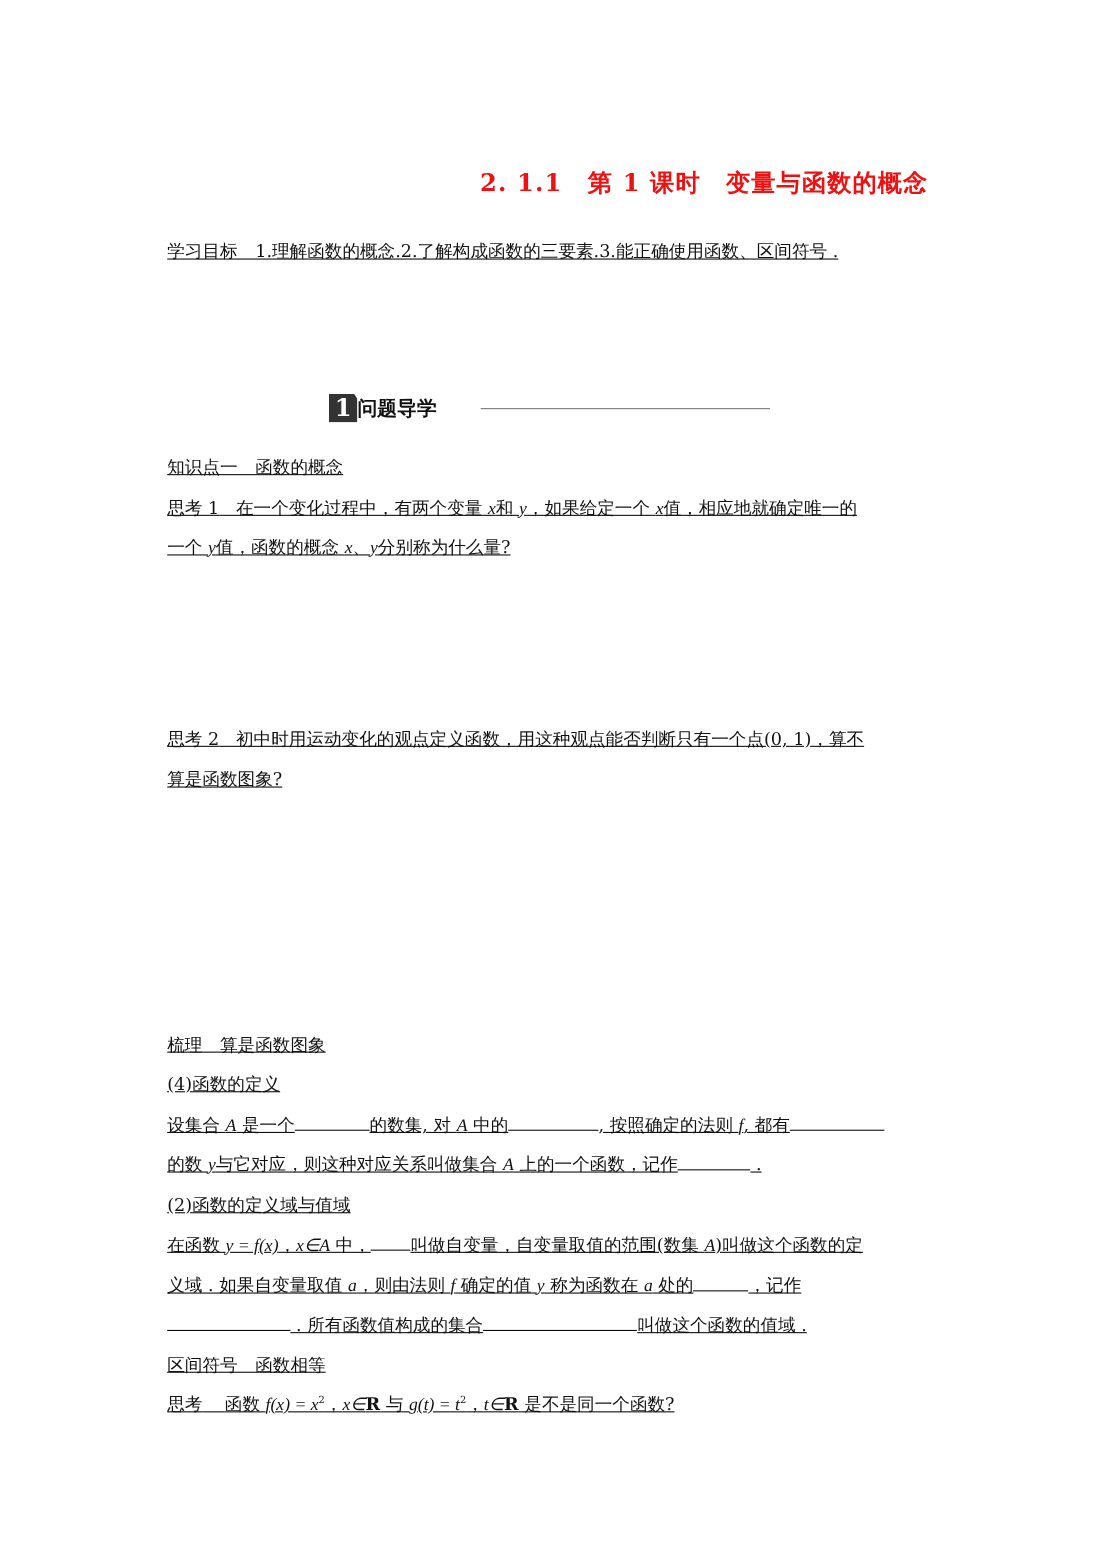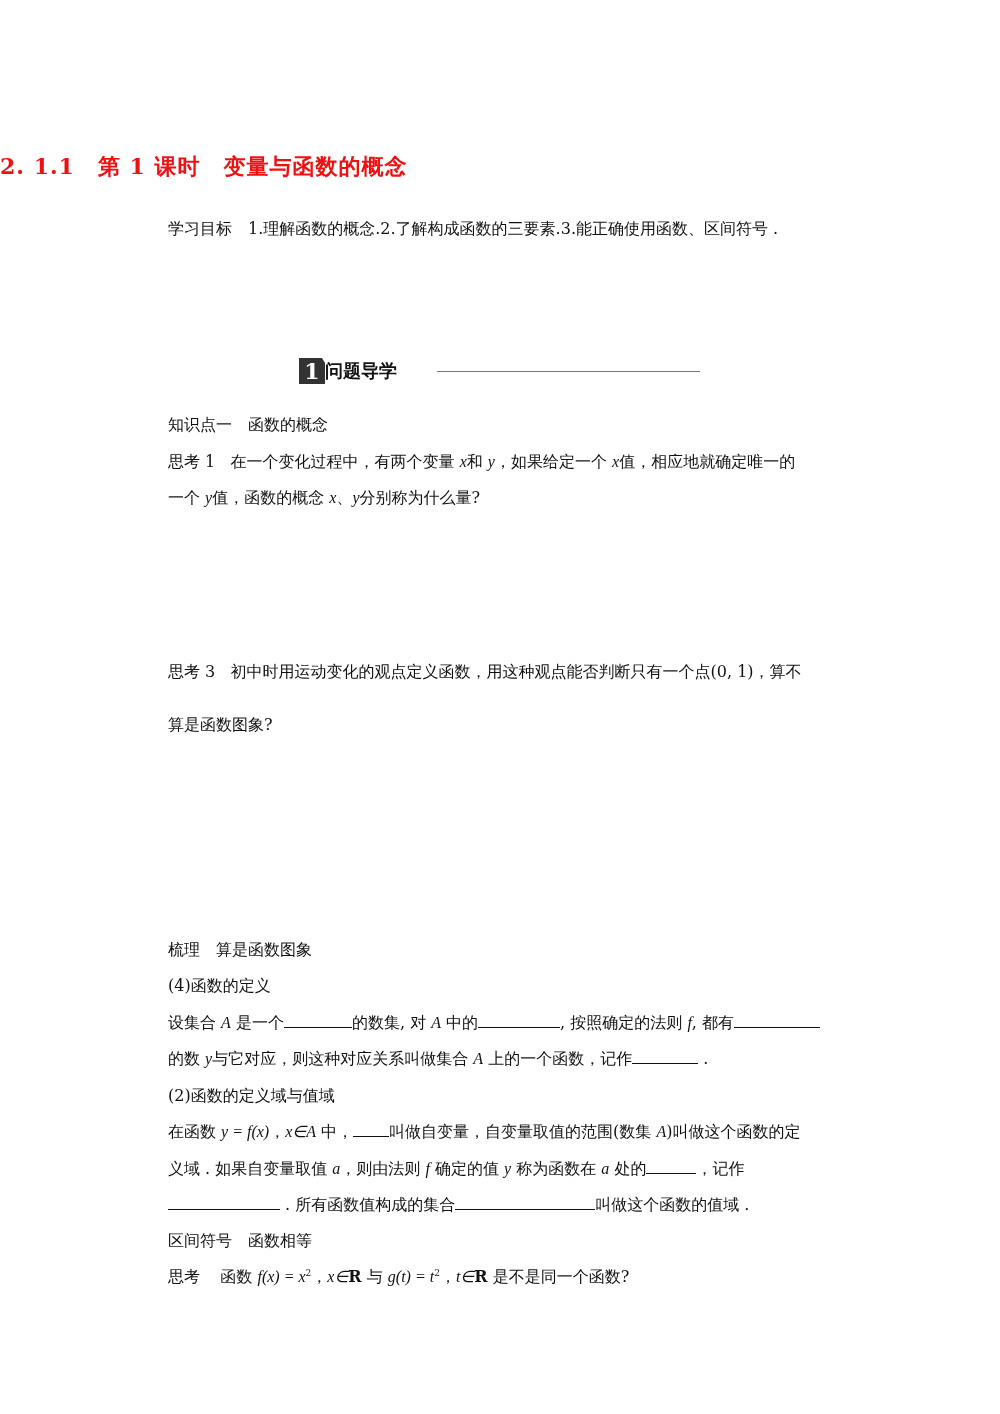--- a/index.html
+++ b/index.html
@@ -1,19 +1,19 @@
 <!DOCTYPE html>
 <html><head>
 <meta charset="utf-8">
 <style>
   html, body { margin: 0; padding: 0; background: #ffffff; }
   body { width: 1000px; height: 1414px; position: relative; font-family: "DejaVu Serif", serif; color: #111; overflow: hidden; }
   .abs { position: absolute; white-space: nowrap; }
-  .title { left: 0; width: 844px; top: 152px; text-align: left; color: #ee1111; font-size: 22px; font-weight: bold; letter-spacing: 1px; }
-  .p { font-size: 16px; left: 168px; }
+  .title { left: 0; width: 844px; top: 152px; text-align: right; color: #ee1111; font-size: 22px; font-weight: bold; letter-spacing: 1px; }
+  .p { font-size: 16px; left: 152px; text-decoration: underline; }
   .it { font-style: italic; font-family: "Liberation Serif", serif; }
   .blank { display: inline-block; border-bottom: 1px solid #111; height: 14px; vertical-align: baseline; }
   .sec-head { left: 299px; top: 358px; display: flex; align-items: center; }
   .sec-num { width: 26px; height: 26px; background: #333; color: #fff; font-family: "DejaVu Serif", serif; font-weight: bold; font-size: 22px; text-align: center; line-height: 26px; clip-path: polygon(0 0, 88% 0, 100% 18%, 100% 100%, 0 100%); }
   .sec-title { font-family: "DejaVu Sans", sans-serif; font-weight: bold; font-size: 18px; }
   .sec-line { position: absolute; left: 437px; top: 371px; width: 263px; height: 1px; background: #777; }
   sup { font-size: 9px; }
 </style>
 </head>
 <body>
@@ -32,24 +32,24 @@
 
 <div class="abs p" style="top:452px;text-align:center;">
   <span>思考 1</span>&nbsp;&nbsp;
   <span>在一个变化过程中，有两个变量 </span><span class="it">x</span><span>和 </span><span class="it">y</span><span>，如果给定一个 </span><span class="it">x</span><span>值，相应地就确定唯一的</span>
 </div>
 <div class="abs p" style="top:488px;">
   <span>一个 </span><span class="it">y</span><span>值，函数的概念 </span><span class="it">x</span><span>、</span><span class="it">y</span><span>分别称为什么量?</span>
 </div>
 
 <div class="abs p" style="top:662px;">
-  <span>思考 3</span>&nbsp;&nbsp;
+  <span>思考 2</span>&nbsp;&nbsp;
   <span>初中时用运动变化的观点定义函数，用这种观点能否判断只有一个点(0, 1)，算不</span>
 </div>
-<div class="abs p" style="top:699px;margin-top:16px;">算是函数图象?</div>
+<div class="abs p" style="top:699px;">算是函数图象?</div>
 
 <div class="abs p" style="top:940px;">梳理　算是函数图象</div>
 <div class="abs p" style="top:976px;">(4)函数的定义</div>
 
 <div class="abs p" style="top:1013px;">
   <span>设集合 </span><span class="it">A</span><span> 是一个</span><span class="blank" style="width:68px"></span><span>的数集, 对 </span><span class="it">A</span><span> 中的</span><span class="blank" style="width:82px"></span><span>, 按照确定的法则 </span><span class="it">f</span><span>, 都有</span><span class="blank" style="width:86px"></span>
 </div>
 <div class="abs p" style="top:1049px;">
   <span>的数 </span><span class="it">y</span><span>与它对应，则这种对应关系叫做集合 </span><span class="it">A</span><span> 上的一个函数，记作</span><span class="blank" style="width:66px"></span><span> .</span>
 </div>

